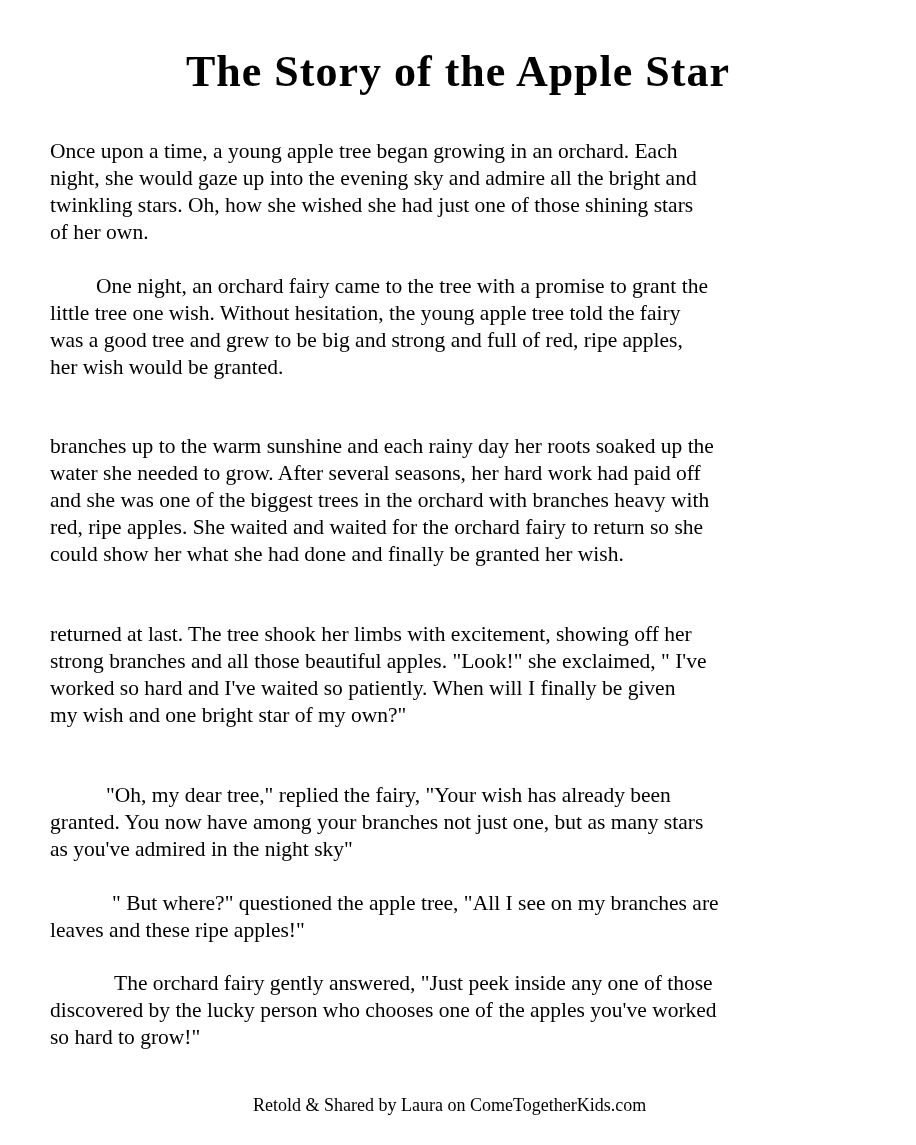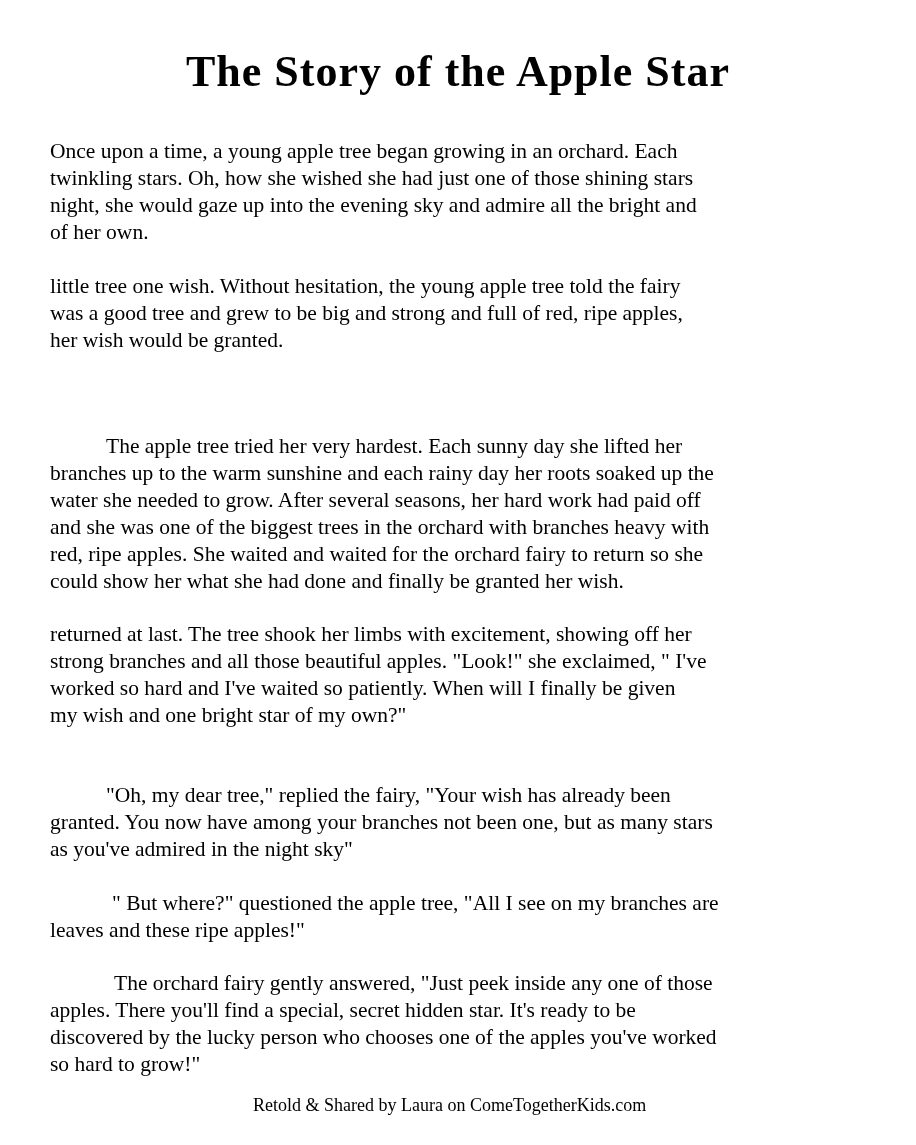--- a/index.html
+++ b/index.html
@@ -55,60 +55,59 @@
   </style>
 </head>
 <body>
 
 <div class="page">
 
   <h1 class="title">The Story of the Apple Star</h1>
 
   <p class="para" style="top:110px;">
     <span class="line">Once upon a time, a young apple tree began growing in an orchard.  Each</span>
+    <span class="line">night, she would gaze up into the evening sky and admire all the bright and</span>
     <span class="line">twinkling stars.  Oh, how she wished she had just one of those shining stars</span>
-    <span class="line">night, she would gaze up into the evening sky and admire all the bright and</span>
     <span class="line">of her own.</span>
   </p>
 
   <p class="para" style="top:245px;">
+    <span class="line" style="padding-left:46px;">One night, an orchard fairy came to the tree with a promise to grant the</span>
     <span class="line">little tree one wish.  Without hesitation, the young apple tree told the fairy</span>
     <span class="line">was a good tree and grew to be big and strong and full of red, ripe apples,</span>
     <span class="line">her wish would be granted.</span>
   </p>
 
   <p class="para" style="top:405px;">
-    <span class="line" style="padding-left:56px;">The apple tree tried her very hardest.  Each sunny day she lifted her</span>
     <span class="line">branches up to the warm sunshine and each rainy day her roots soaked up the</span>
     <span class="line">water she needed to grow.  After several seasons, her hard work had paid off</span>
     <span class="line">and she was one of the biggest trees in the orchard with branches heavy with</span>
     <span class="line">red, ripe apples.  She waited and waited for the orchard fairy to return so she</span>
     <span class="line">could show her what she had done and finally be granted her wish.</span>
   </p>
 
   <p class="para" style="top:593px;">
     <span class="line">returned at last.  The tree shook her limbs with excitement, showing off her</span>
     <span class="line">strong branches and all those beautiful apples.  "Look!"  she exclaimed, " I've</span>
     <span class="line">worked so hard and I've waited so patiently.  When will I finally be given</span>
     <span class="line">my wish and one bright star of my own?"</span>
   </p>
 
   <p class="para" style="top:754px;">
     <span class="line" style="padding-left:56px;">"Oh, my dear tree," replied the fairy, "Your wish has already been</span>
-    <span class="line">granted.  You now have among your branches not been one, but as many stars</span>
+    <span class="line">granted.  You now have among your branches not just one, but as many stars</span>
     <span class="line">as you've admired in the night sky"</span>
   </p>
 
   <p class="para" style="top:862px;">
     <span class="line" style="padding-left:62px;">" But where?" questioned the apple tree, "All I see on my branches are</span>
     <span class="line">leaves and these ripe apples!"</span>
   </p>
 
   <p class="para" style="top:942px;">
     <span class="line" style="padding-left:64px;">The orchard fairy gently answered, "Just peek inside any one of those</span>
-    <span class="line">apples.  There you'll find a special, secret hidden star.  It's ready to be</span>
     <span class="line">discovered by the lucky person who chooses one of the apples you've worked</span>
     <span class="line">so hard to grow!"</span>
   </p>
 
   <p class="credit">Retold &amp; Shared by Laura on ComeTogetherKids.com</p>
 
 </div>
 
 </body></html>

